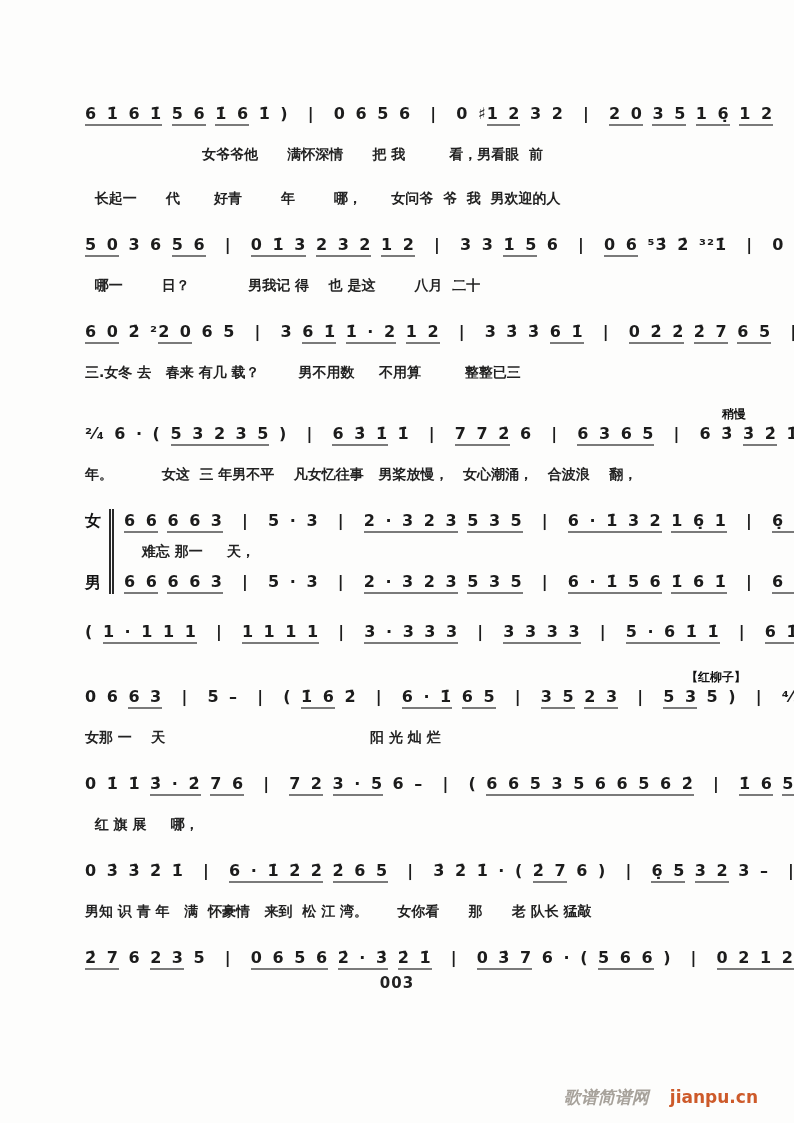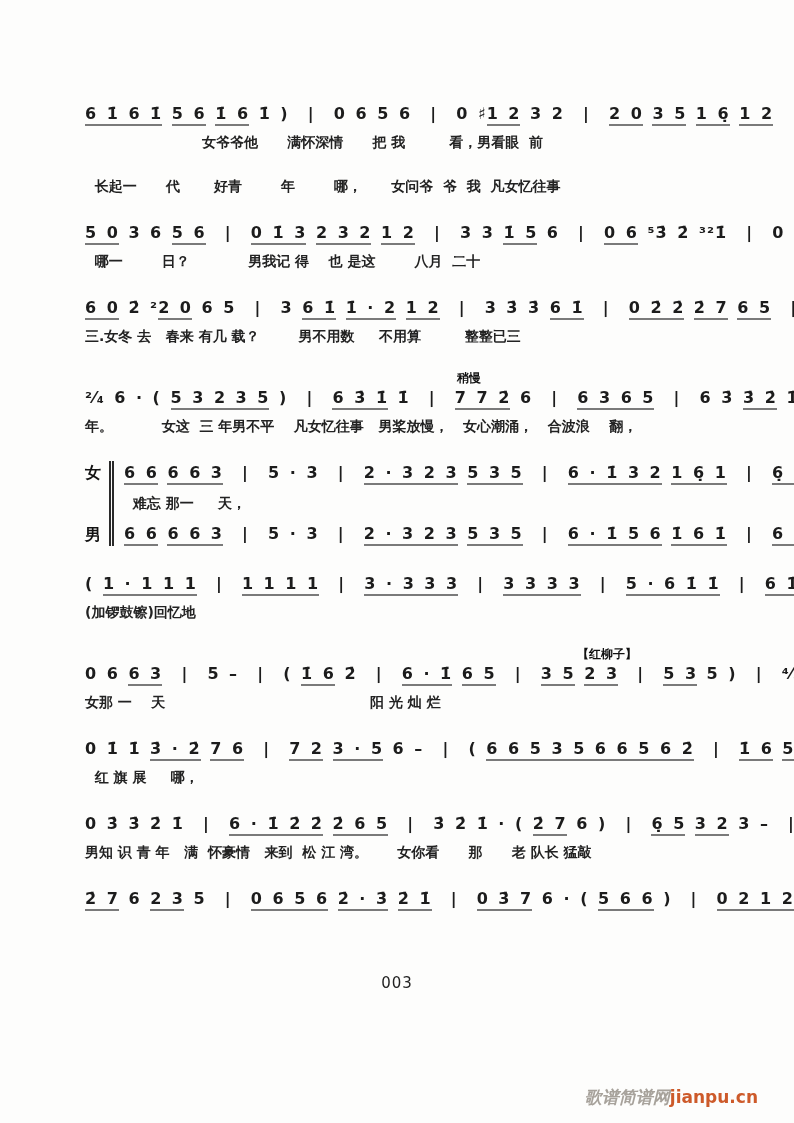--- a/index.html
+++ b/index.html
@@ -9,54 +9,54 @@
     font-family:"DejaVu Sans",sans-serif;color:#1b1b1b;margin:0 auto;
   }
   .system{margin-bottom:26px;}
   .notes{
     font-weight:bold;font-size:16px;line-height:24px;white-space:pre;
     letter-spacing:1px;word-spacing:3px;color:#1c1c1c;
   }
   .u{border-bottom:2px solid #7a7a7a;padding-bottom:1px;}
   .lyrics{
     font-weight:bold;font-size:14px;line-height:18px;white-space:pre;
-    margin-top:7px;color:#222;font-family:"DejaVu Sans",sans-serif;
+    margin-top:19px;color:#222;font-family:"DejaVu Sans",sans-serif;
   }
   .annotation{
     font-weight:bold;font-size:12px;line-height:14px;margin-bottom:1px;
-    white-space:pre;color:#111;
+    white-space:pre;color:#111;text-align:right;
   }
   .duet{position:relative;padding-left:24px;margin-bottom:26px;}
   .duet-inner{border-left:5px double #2a2a2a;padding-left:10px;}
-  .duet .lyrics{margin:9px 0 10px 4px;}
+  .duet .lyrics{margin:9px 0 10px 13px;}
   .vlabel{position:absolute;left:0;font-weight:bold;font-size:16px;color:#111;}
   .vlabel.top{top:2px;}
   .vlabel.bottom{bottom:0px;}
   .page-number{
     position:absolute;left:0;right:0;top:974px;text-align:center;
-    font-size:15px;font-weight:normal;letter-spacing:1px;color:#222;
+    font-size:15px;font-weight:bold;letter-spacing:1px;color:#222;
   }
   .footer{
     position:absolute;right:36px;bottom:14px;font-size:17px;font-weight:bold;
     white-space:pre;
   }
   .footer .name{color:#a7a29b;font-style:italic;}
-  .footer .url{color:#cd5a2a;margin-left:0;}
+  .footer .url{color:#cd5a2a;margin-left:21px;}
 </style>
 </head>
 <body>
 
 <div class="page">
   <div class="score">
       <div class="system">
         <div class="notes"><span class="u">6 1̇ 6 1̇</span> <span class="u">5 6</span> <span class="u">1̇ 6</span> 1̇ )  |  0 6 5 6  |  0 ♯<span class="u">1 2</span> 3 2  |  <span class="u">2 0</span> <span class="u">3 5</span> <span class="u">1 6̣</span> <span class="u">1 2</span>  |  ⁵3  1̇  6  |</div>
         <div class="lyrics">                        女爷爷他      满怀深情      把 我         看，男看眼  前</div>
       </div>
       <div class="system">
-        <div class="lyrics">  长起一      代       好青        年        哪，      女问爷  爷  我  凡女忆往事</div>
+        <div class="lyrics">  长起一      代       好青        年        哪，      女问爷  爷  我  男欢迎的人</div>
       </div>
       <div class="system">
         <div class="notes"><span class="u">5 0</span> 3 6 <span class="u">5 6</span>  |  <span class="u">0 1̇ 3</span> <span class="u">2 3 2</span> <span class="u">1 2</span>  |  3 3 <span class="u">1̇ 5</span> 6  |  <span class="u">0 6</span> ⁵3̇ 2̇ ³²1̇  |  0 <span class="u">2̇ 2̇</span> ²7   |</div>
         <div class="lyrics">  哪一        日？            男我记 得    也 是这        八月  二十</div>
       </div>
       <div class="system">
         <div class="notes"><span class="u">6 0</span> 2̇ ²<span class="u">2 0</span> 6 5  |  3 <span class="u">6 1̇</span> <span class="u">1̇ · 2</span> <span class="u">1 2</span>  |  3 3̇ 3̇ <span class="u">6 1̇</span>  |  <span class="u">0 2̇ 2̇</span> <span class="u">2̇ 7</span> <span class="u">6 5</span>  |    3 1̇  |</div>
         <div class="lyrics">三.女冬 去   春来 有几 载？        男不用数     不用算         整整已三</div>
       </div>
       <div class="system">
@@ -68,21 +68,20 @@
         <span class="vlabel top">女</span>
         <span class="vlabel bottom">男</span>
         <div class="duet-inner">
           <div class="notes"><span class="u">6 6</span> <span class="u">6 6 3</span>  |  5 · 3  |  <span class="u">2 · 3 2 3</span> <span class="u">5 3 5</span>  |  <span class="u">6 · 1̇ 3 2</span> <span class="u">1 6̣ 1</span>  |  <span class="u">6̣ 1 · 2</span>   |  6̣ –  |</div>
           <div class="lyrics"> 难忘 那一     天，</div>
           <div class="notes"><span class="u">6 6</span> <span class="u">6 6 3</span>  |  5 · 3  |  <span class="u">2 · 3 2 3</span> <span class="u">5 3 5</span>  |  <span class="u">6 · 1̇ 5 6</span> <span class="u">1̇ 6 1̇</span>  |  <span class="u">6 1̇ · 2̇</span>   |  6 –  |</div>
         </div>
       </div>
       <div class="system">
         <div class="notes">( <span class="u">1 · 1 1 1</span>  |  <span class="u">1 1 1 1</span>  |  <span class="u">3 · 3 3 3</span>  |  <span class="u">3 3 3 3</span>  |  <span class="u">5 · 6 1̇ 1̇</span>  |  <span class="u">6 1̇ 6 5</span>  |    |   )  |</div>
-        <div class="lyrics">(加锣鼓镲)回忆地</div>
       </div>
       <div class="system">
         <div class="annotation" style="padding-left: 492px;">【红柳子】</div>
         <div class="notes">0 6 <span class="u">6 3</span>  |  5 –  |  ( <span class="u">1̇ 6</span> 2̇  |  <span class="u">6 · 1̇</span> <span class="u">6 5</span>  |  <span class="u">3 5</span> <span class="u">2 3</span>  |  <span class="u">5 3</span> 5 )  |  ⁴⁄₄ 0 1̇ 1̇    |</div>
         <div class="lyrics">女那 一    天                                          阳 光 灿 烂</div>
       </div>
       <div class="system">
         <div class="notes">0 1̇ 1̇ <span class="u">3̇ · 2̇</span> <span class="u">7 6</span>  |  <span class="u">7 2</span> <span class="u">3 · 5</span> 6 –  |  ( <span class="u">6 6 5 3 5 6 6 5 6 2̇</span>  |  <span class="u">1̇ 6</span> <span class="u">5 3</span>   )  |</div>
         <div class="lyrics">  红 旗 展     哪，</div>
       </div>

